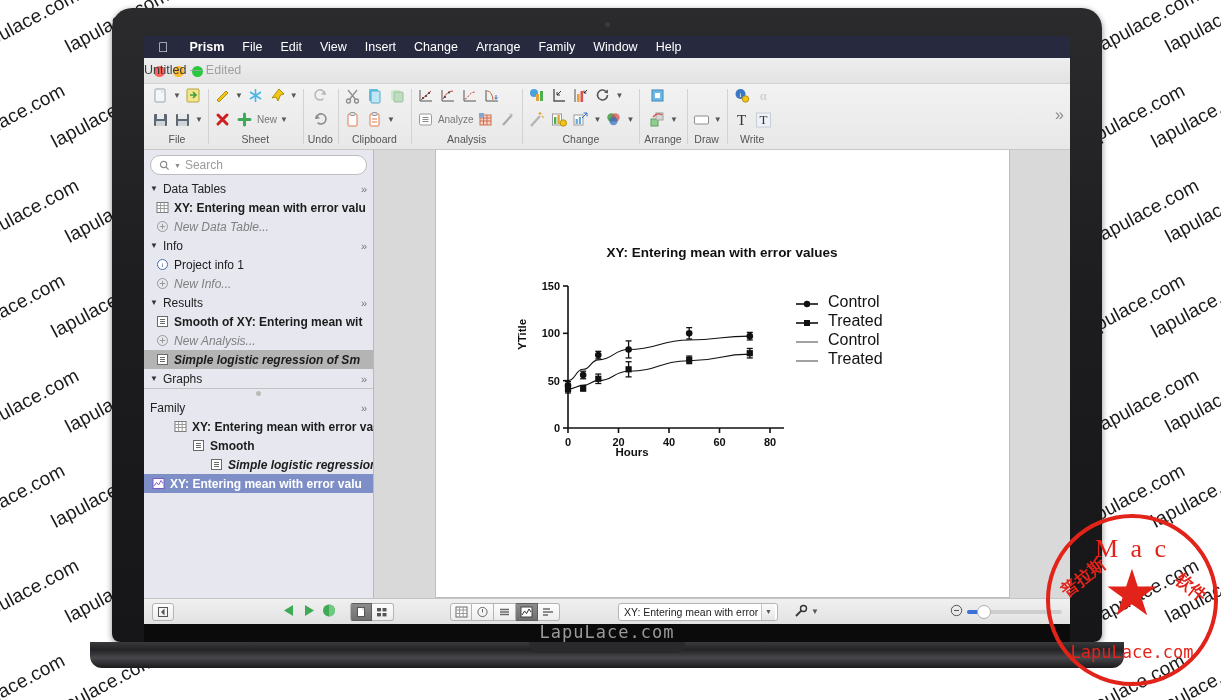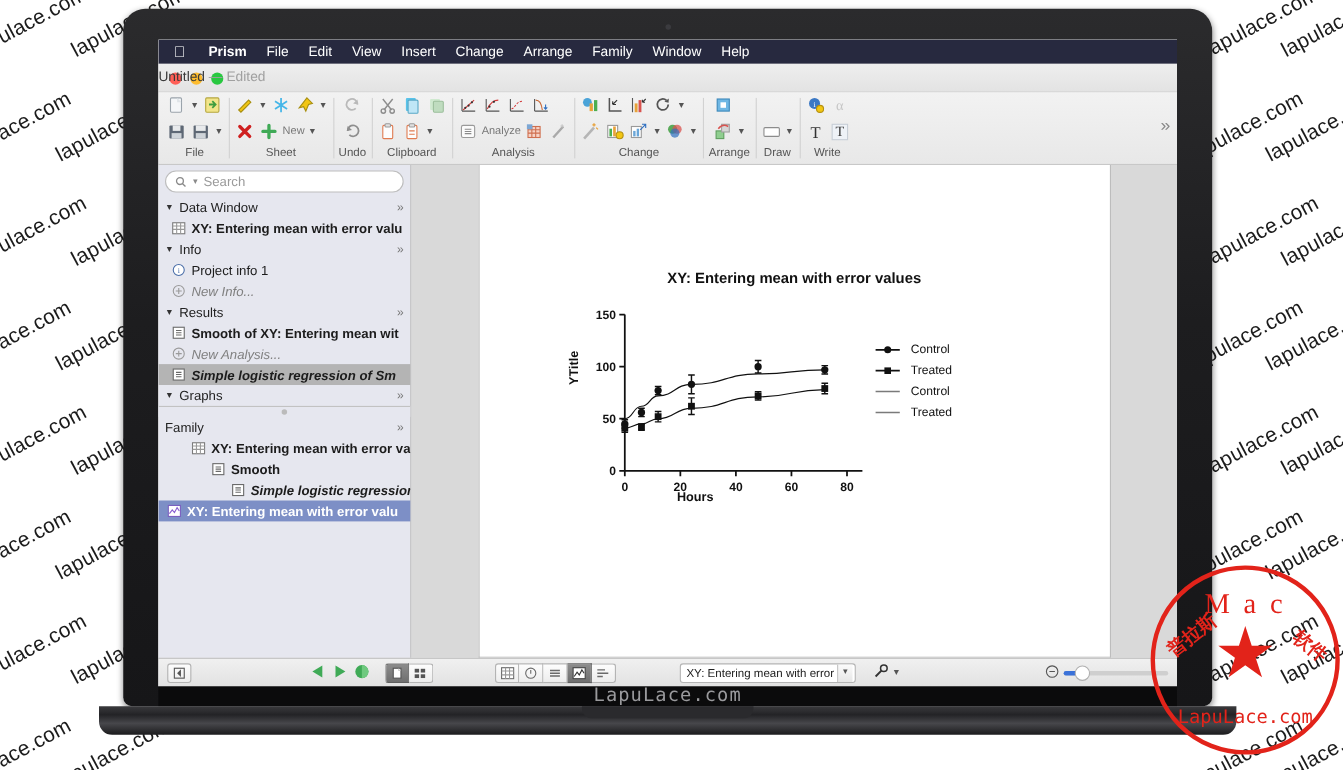--- a/index.html
+++ b/index.html
@@ -147,21 +147,21 @@
   #main { flex: 1; background: #d9d9d9; position: relative; overflow: hidden; display:flex; justify-content:center;}
   #page {
     width: 575px; background: #fff; margin-top: 0; border: 1px solid #bdbdbd; border-top:none;
     position: relative;
   }
 
   
   #chart-wrap { position: absolute; left: 0; top: 95px; width: 100%; }
   #chart-title { text-align: center; font-size: 13.5px; font-weight: bold; color: #111; }
   #plot-area { position: relative; margin: 18px auto 0 auto; width: 400px; height: 190px; }
-  #legend { position: absolute; left: 272px; top: 30px; font-size: 11px; color: #111; }
+  #legend { position: absolute; left: 272px; top: 14px; font-size: 16px; color: #111; }
   .lg-row { display: flex; align-items: center; gap: 8px; height: 19px; }
   .lg-sym { width: 26px; height: 12px; position: relative; }
   #ylabel {
     position: absolute; left: -6px; top: 72px; transform: rotate(-90deg); transform-origin: left top;
     font-size: 11.5px; font-weight: bold; color: #111;
   }
   #xlabel { position: absolute; left: 0; width: 220px; top: 168px; text-align: center; font-size: 11.5px; font-weight: bold; color: #111; }
 
   
   #bottombar {
@@ -583,30 +583,37 @@
                   <path d="M7.6 7.6 L10.5 10.5" stroke="#8a8a8a" stroke-width="1.3"></path>
                 </svg>
               <span style="font-size:7px;color:#8a8a8a;">▼</span>
               <span class="ph" title="Search">Search</span>
             </div>
           </div>
 
           <div class="sec-head">
             <span class="lt">
                 <span class="tri">▼</span>
-            <span>Data Window</span>
+            <span>Data Tables</span>
               </span>
             <span class="chev">»</span>
           </div>
           <div class="srow bold">
             <span class="mini-icon"><svg width="13" height="13" viewBox="0 0 13 13">
                   <rect x="1" y="1.5" width="11" height="10" fill="#fff" stroke="#7a7a7a"></rect>
                   <path d="M1 4.5h11M1 7.5h11M4.6 1.5v10M8.2 1.5v10" stroke="#9a9a9a"></path>
                 </svg></span>
             <span>XY: Entering mean with error valu</span>
+          </div>
+          <div class="srow muted">
+            <span class="mini-icon"><svg width="13" height="13" viewBox="0 0 13 13">
+                  <circle cx="6.5" cy="6.5" r="5" fill="none" stroke="#9a9a9a"></circle>
+                  <path d="M6.5 3.8v5.4M3.8 6.5h5.4" stroke="#9a9a9a"></path>
+                </svg></span>
+            <span>New Data Table...</span>
           </div>
 
           <div class="sec-head">
             <span class="lt">
                 <span class="tri">▼</span>
             <span>Info</span>
               </span>
             <span class="chev">»</span>
           </div>
           <div class="srow">

